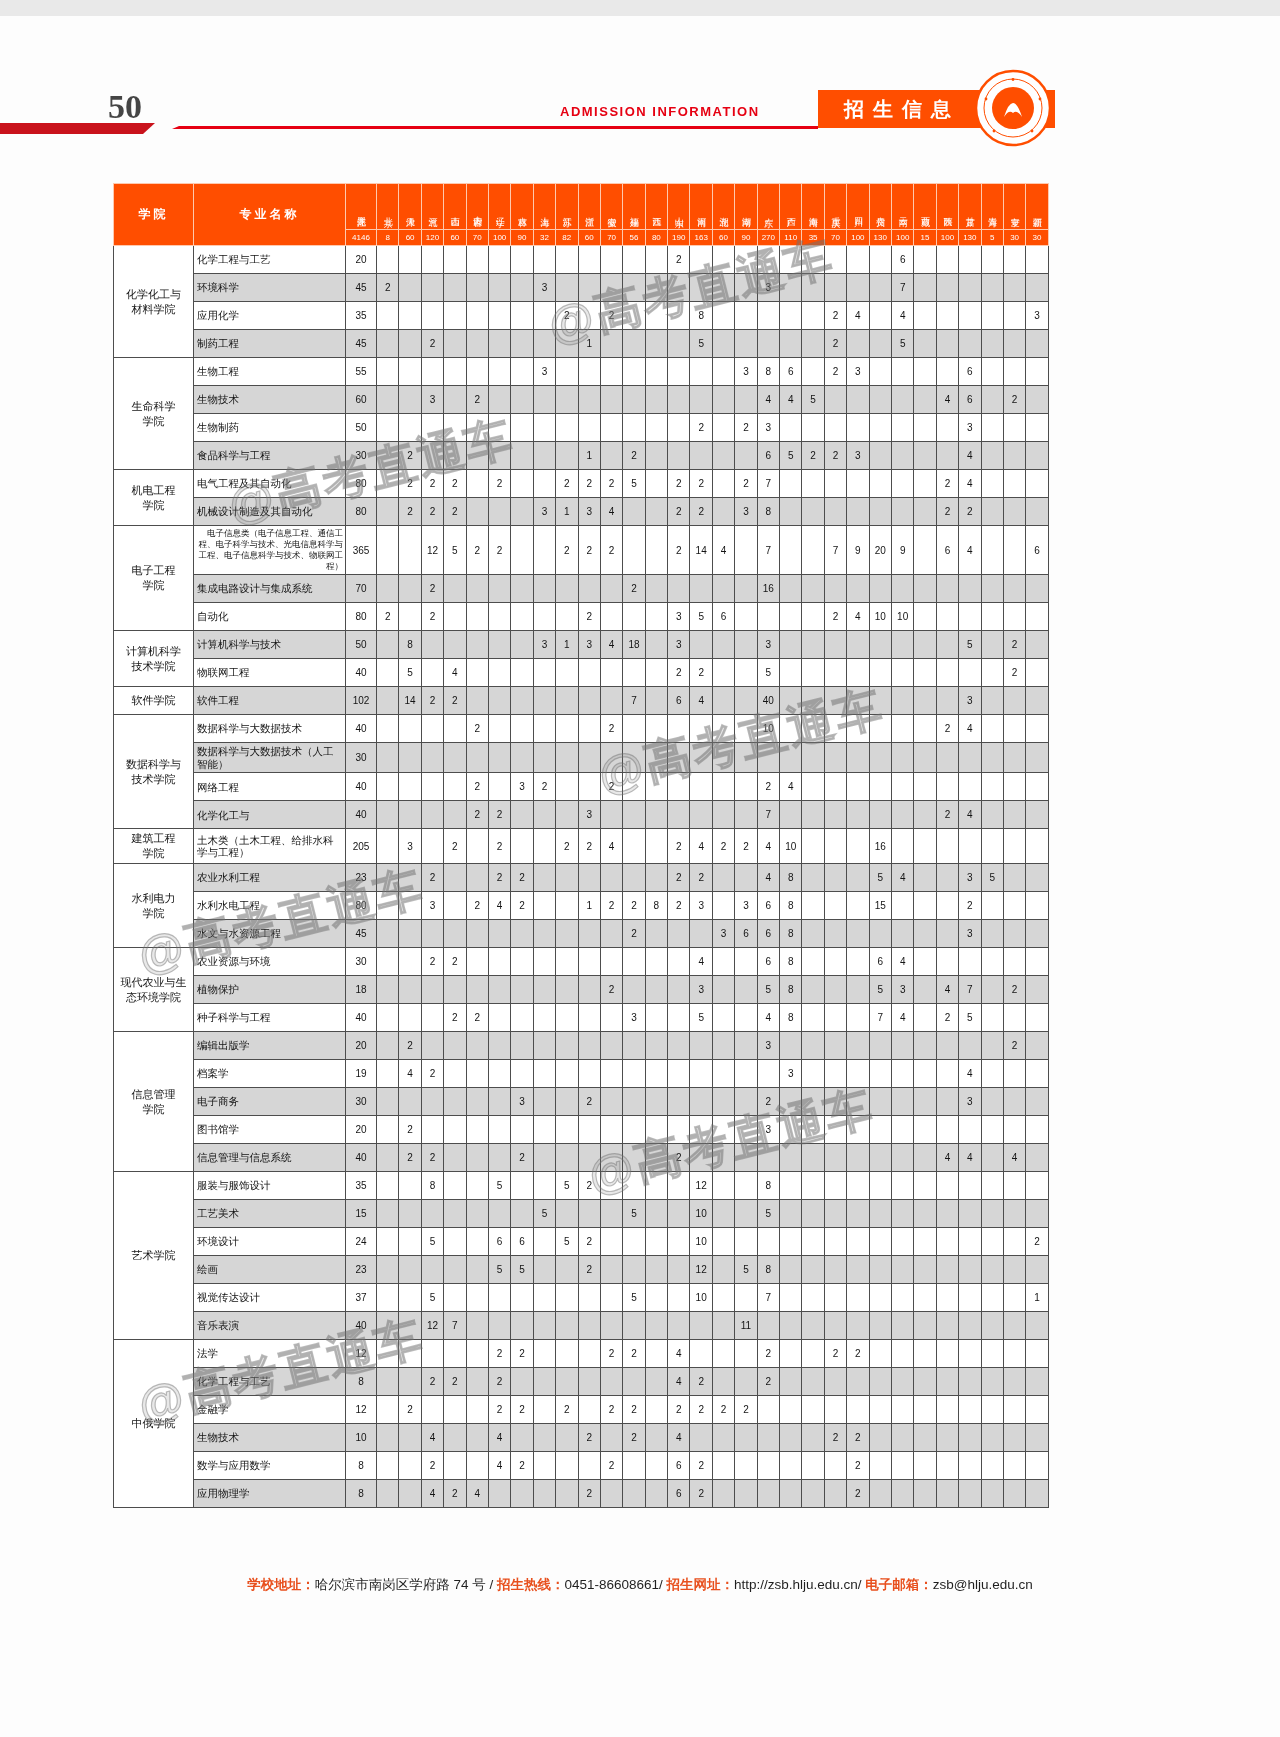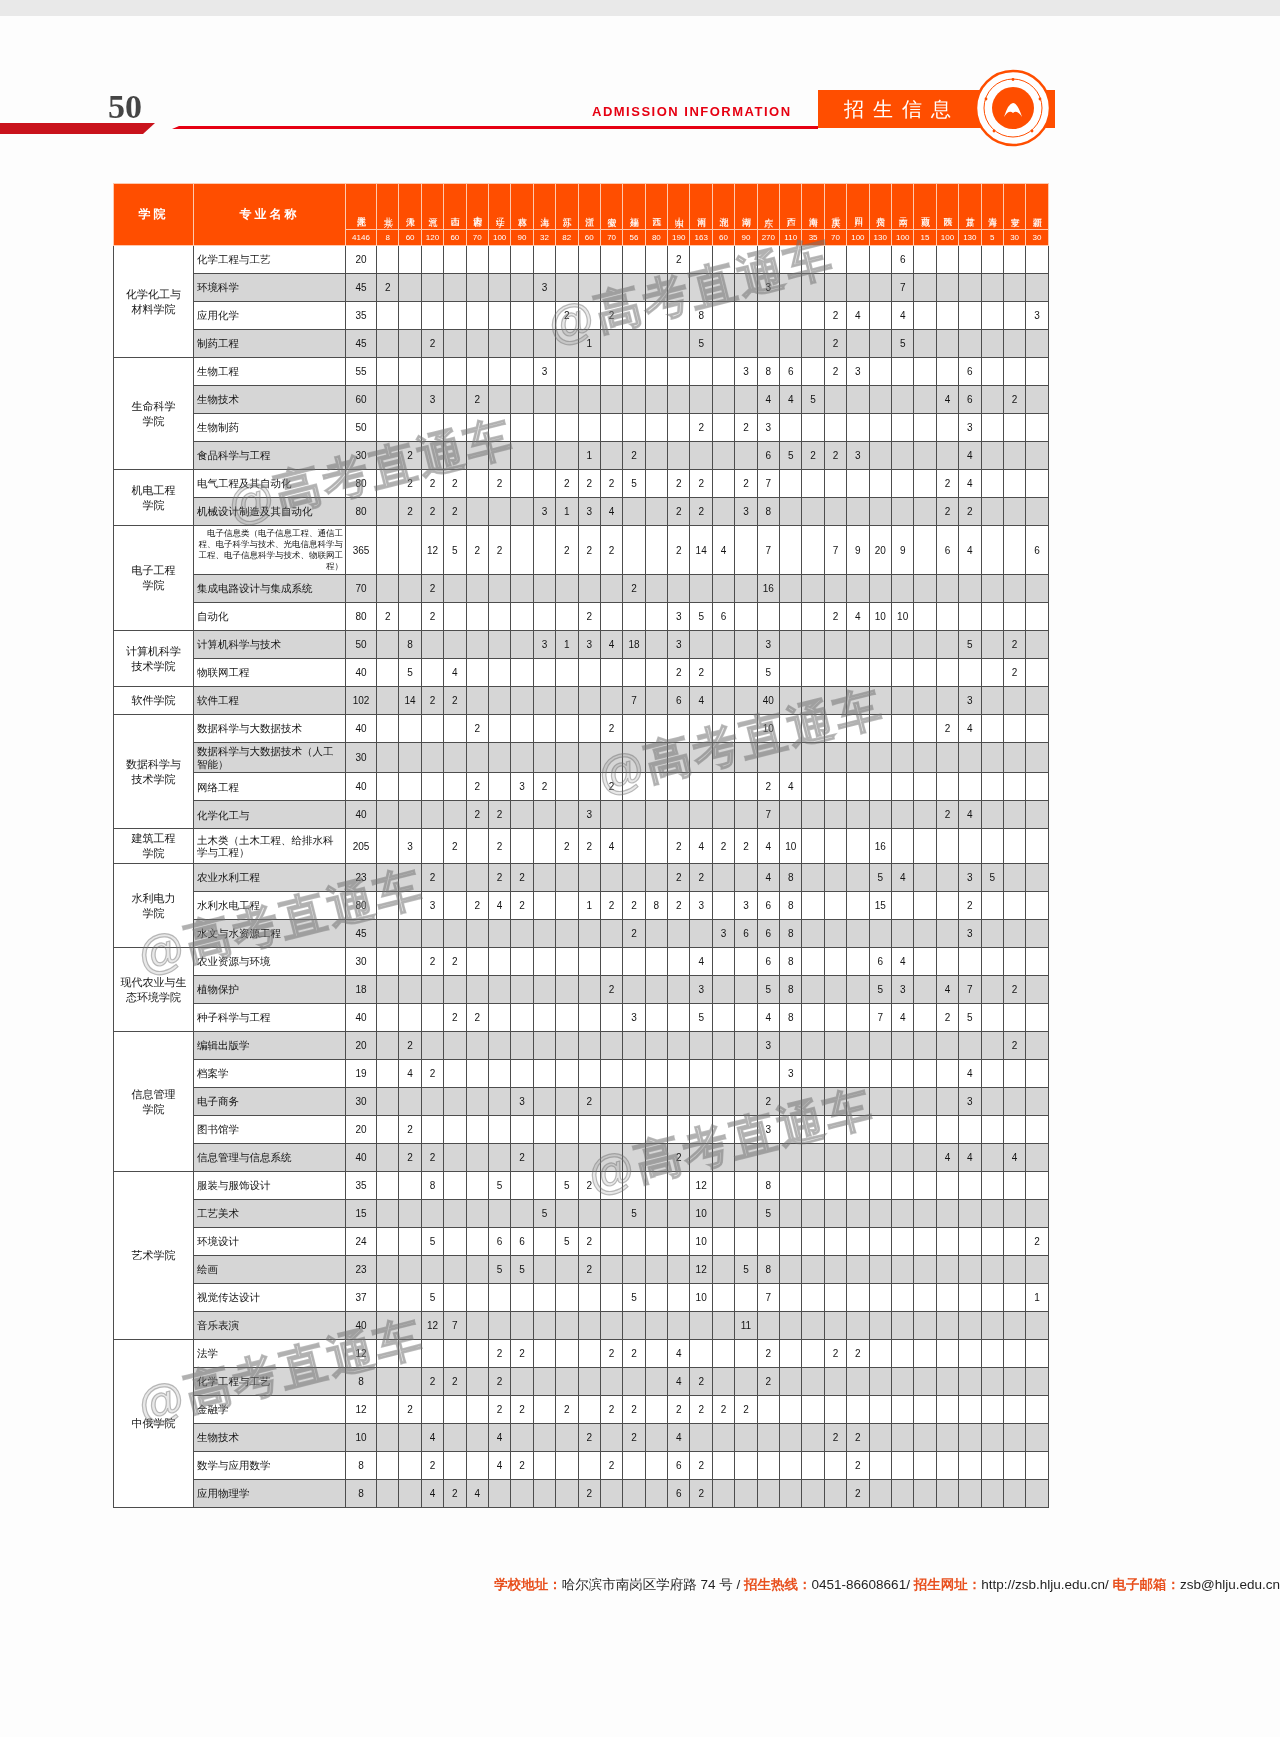--- a/index.html
+++ b/index.html
@@ -6,23 +6,23 @@
   html,body { background:#e9e9e9; }
   body { font-family:"Liberation Sans","DejaVu Sans",sans-serif; }
   .page { position:relative; width:1280px; height:1737px; background:#fdfdfd; margin:16px auto; overflow:hidden; }
 
   .page-num { position:absolute; left:108px; top:72px; font-family:"Liberation Serif","DejaVu Serif",serif;
               font-size:34px; font-weight:bold; color:#454545; }
   .rule-thick { position:absolute; left:0; top:107px; width:155px; height:11px; background:#c9131c;
                 clip-path:polygon(0 0,100% 0,calc(100% - 12px) 100%,0 100%); }
   .rule-thin { position:absolute; left:172px; top:110px; width:646px; height:3px; background:#e60012;
                clip-path:polygon(7px 0,100% 0,100% 100%,0 100%); }
-  .adm-en { position:absolute; left:592px; top:88px; font-size:13px; font-weight:bold; letter-spacing:1.5px; color:#e60012; }
+  .adm-en { position:absolute; left:560px; top:88px; font-size:13px; font-weight:bold; letter-spacing:1.5px; color:#e60012; }
   .adm-zh { position:absolute; left:818px; top:74px; width:237px; height:38px; background:#ff4e00;
-            color:#fff; font-size:20px; font-weight:normal; letter-spacing:9px;
+            color:#fff; font-size:20px; font-weight:bold; letter-spacing:9px;
             display:flex; align-items:center; justify-content:center; padding-right:69px; }
   .logo { position:absolute; left:974px; top:53px; width:78px; height:78px; }
 
   table.adm-table { position:absolute; left:113px; top:167px; width:935px; border-collapse:collapse; table-layout:fixed;border-radius:16px; }
   .adm-table th, .adm-table td { border:1px solid #4d4d4d; overflow:hidden; }
   .adm-table thead th { background:#ff4e00; color:#fff; border:1px solid #ffc9ae; }
   th.hname { font-size:12px; font-weight:bold; letter-spacing:3px;
              background-image:repeating-linear-gradient(135deg,rgba(255,255,255,.16) 0 1px,transparent 1px 5px); }
   th.prov { height:46px; vertical-align:middle; padding:2px 0; }
   .vtext { writing-mode:vertical-rl; text-orientation:upright; font-size:9px; line-height:1;
@@ -31,21 +31,21 @@
 
   .adm-table tbody tr { height:28px; }
   .adm-table tbody td { background:#fff; color:#141414; }
   tr.shade td { background:#d6d6d6; }
   td.college, tr.shade td.college { background:#fff; font-size:11px; text-align:center; padding:2px 5px;
                line-height:1.35; white-space:pre-line; }
   td.major { font-size:10.5px; text-align:left; padding:2px 3px; line-height:1.2; }
   td.major.small { font-size:8.5px; line-height:1.3; text-align:right; padding:2px 2px; }
   td.num { font-size:10px; text-align:center; padding:0 1px; }
 
-  .footer { position:absolute; left:0; top:1560px; width:1280px; text-align:right; font-size:13.5px; color:#1f1f1f; }
+  .footer { position:absolute; left:0; top:1560px; width:1280px; text-align:center; font-size:13.5px; color:#1f1f1f; }
   .footer .flabel { color:#e8501e; font-weight:bold; }
   .footer .fval { color:#1f1f1f; }
 
   .wm { position:absolute; font-size:46px; font-weight:bold; white-space:nowrap; letter-spacing:3px;
         color:rgba(125,125,125,.18); -webkit-text-stroke:1.2px rgba(110,110,110,.45);
         transform:rotate(-14deg); pointer-events:none; z-index:5; }
 </style>
 </head>
 <body>
 

